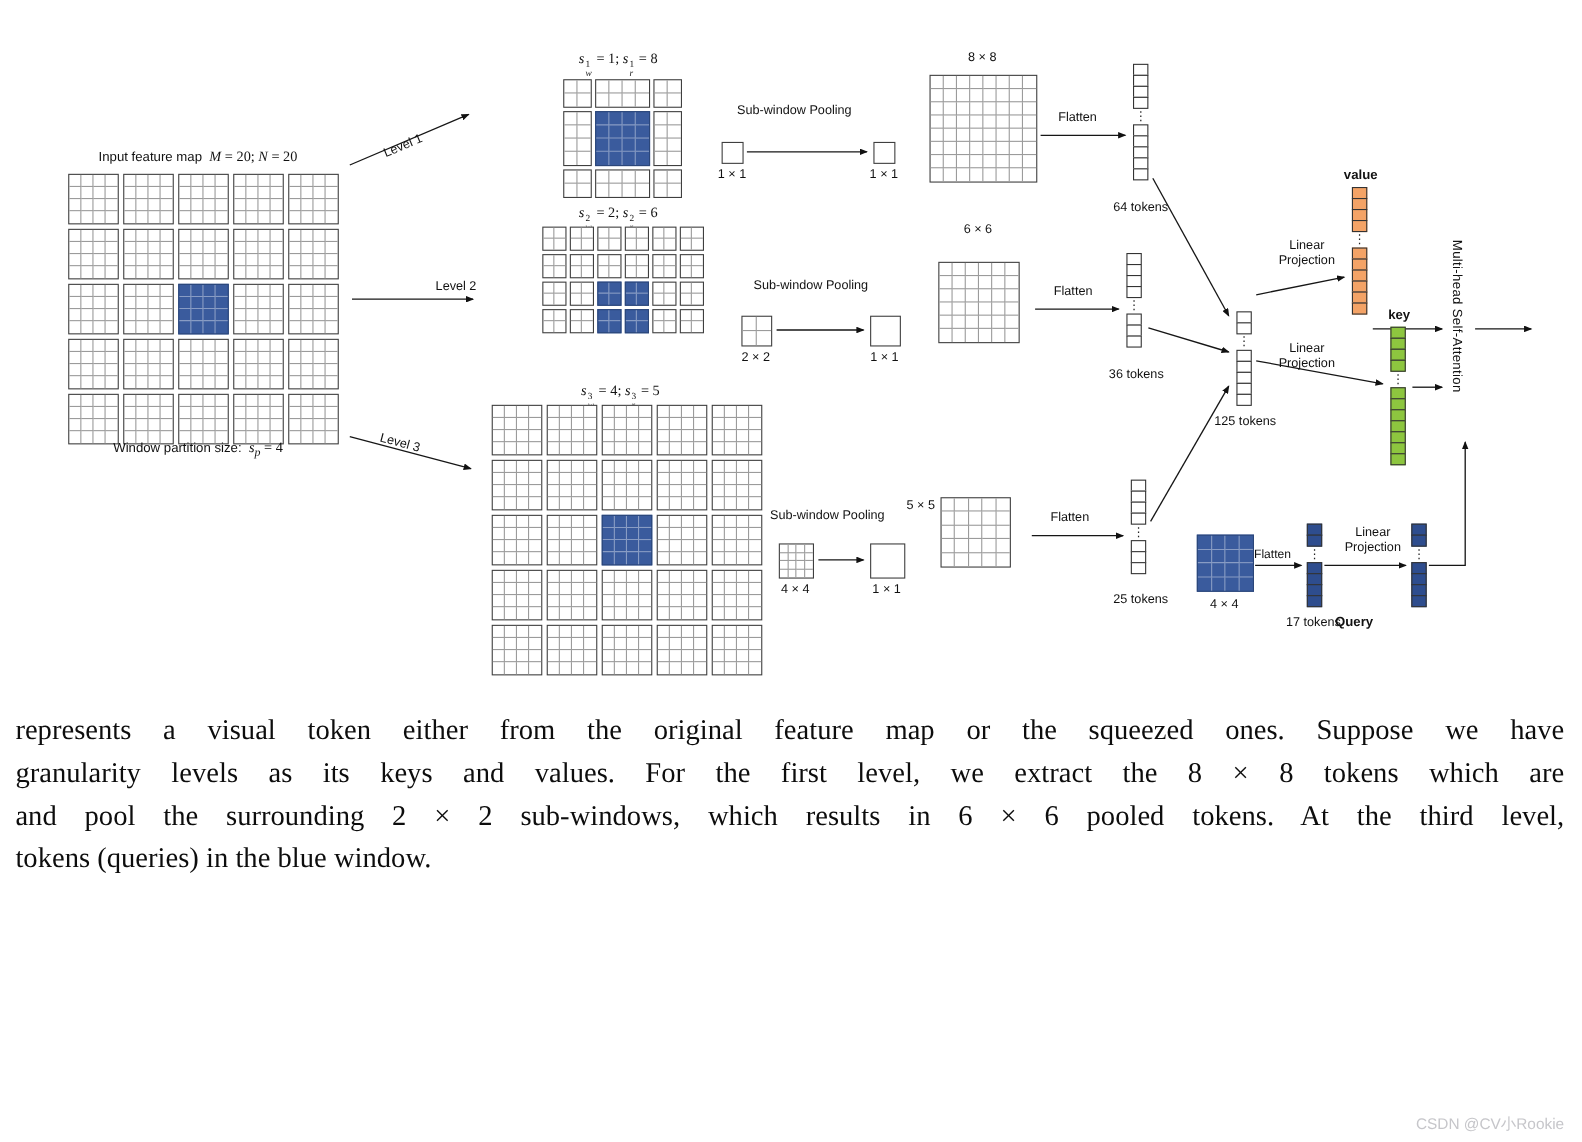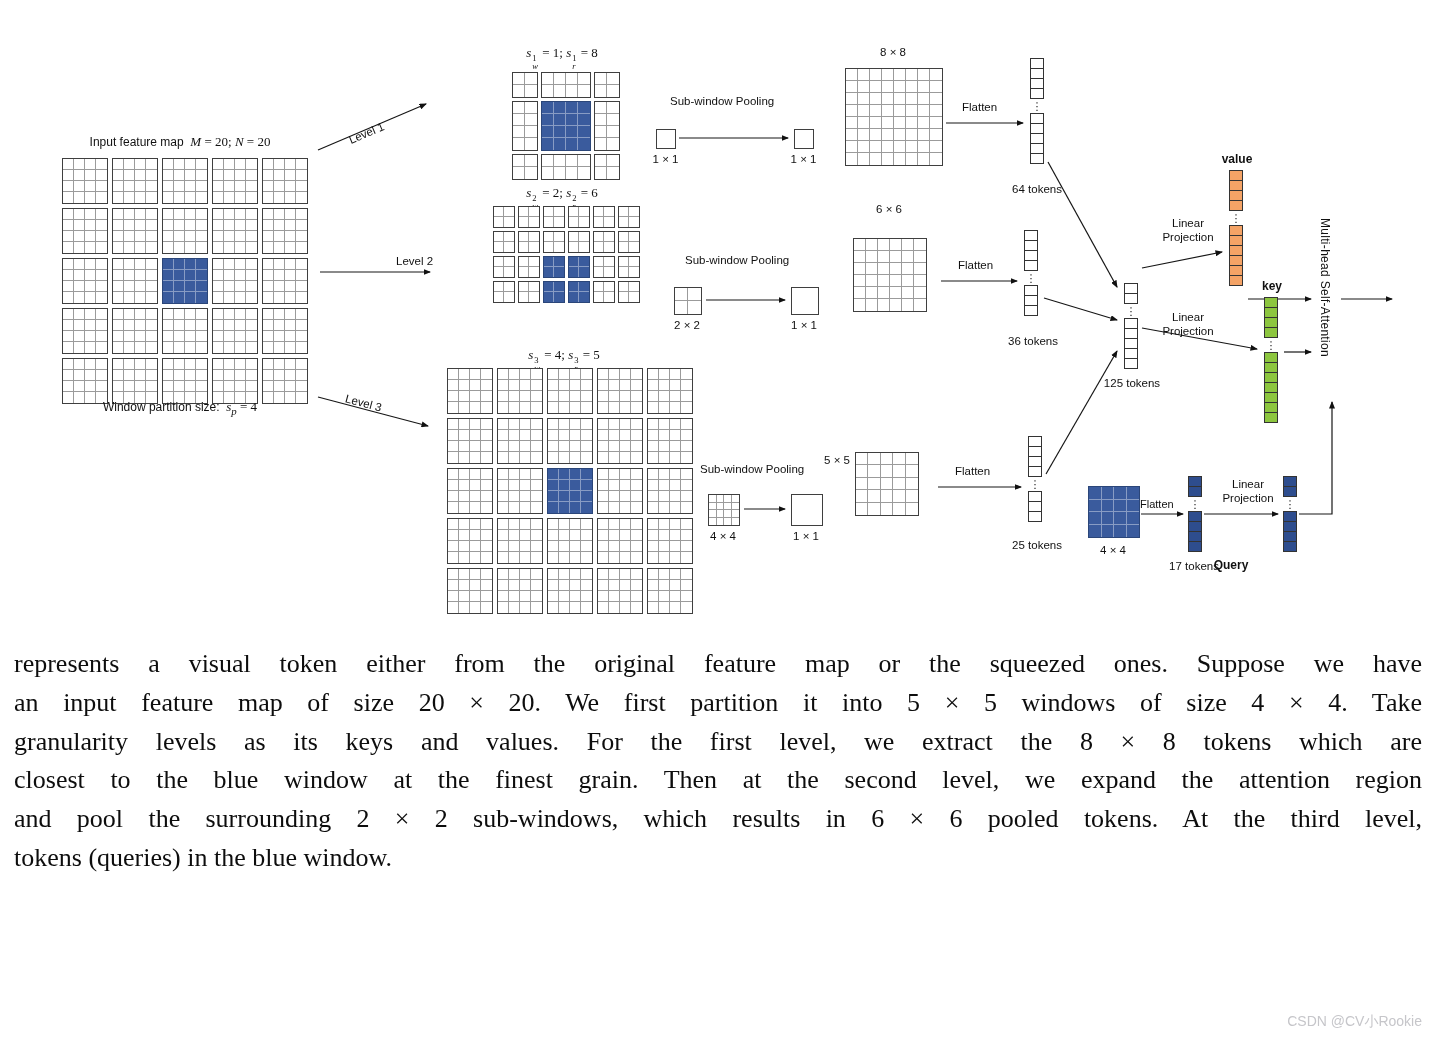--- a/index.html
+++ b/index.html
@@ -1662,20 +1662,18 @@
         <div class="tokcell" style="width: 14px; height: 11px; background: rgb(46, 77, 142);"></div>
         <div class="tokcell" style="width: 14px; height: 11px; background: rgb(46, 77, 142);"></div>
       </div>
     </div>
   <div class="abs lbl ctr boldlbl" style="left:1200px;top:558px;width:62px;">Query</div>
 
 </div>
 
 <div id="caption">
   <div class="cap-line">represents a visual token either from the original feature map or the squeezed ones. Suppose we have</div>
-  <div class="cap-line">an input feature map of size 20 × 20. We first partition it into 5 × 5 windows of size 4 × 4. Take</div>
   <div class="cap-line">granularity levels as its keys and values. For the first level, we extract the 8 × 8 tokens which are</div>
-  <div class="cap-line">closest to the blue window at the finest grain. Then at the second level, we expand the attention region</div>
   <div class="cap-line">and pool the surrounding 2 × 2 sub-windows, which results in 6 × 6 pooled tokens. At the third level,</div>
   <div class="cap-line last">tokens (queries) in the blue window.</div>
 </div>
 
 <div id="watermark">CSDN @CV小Rookie</div>
 
 </body></html>

